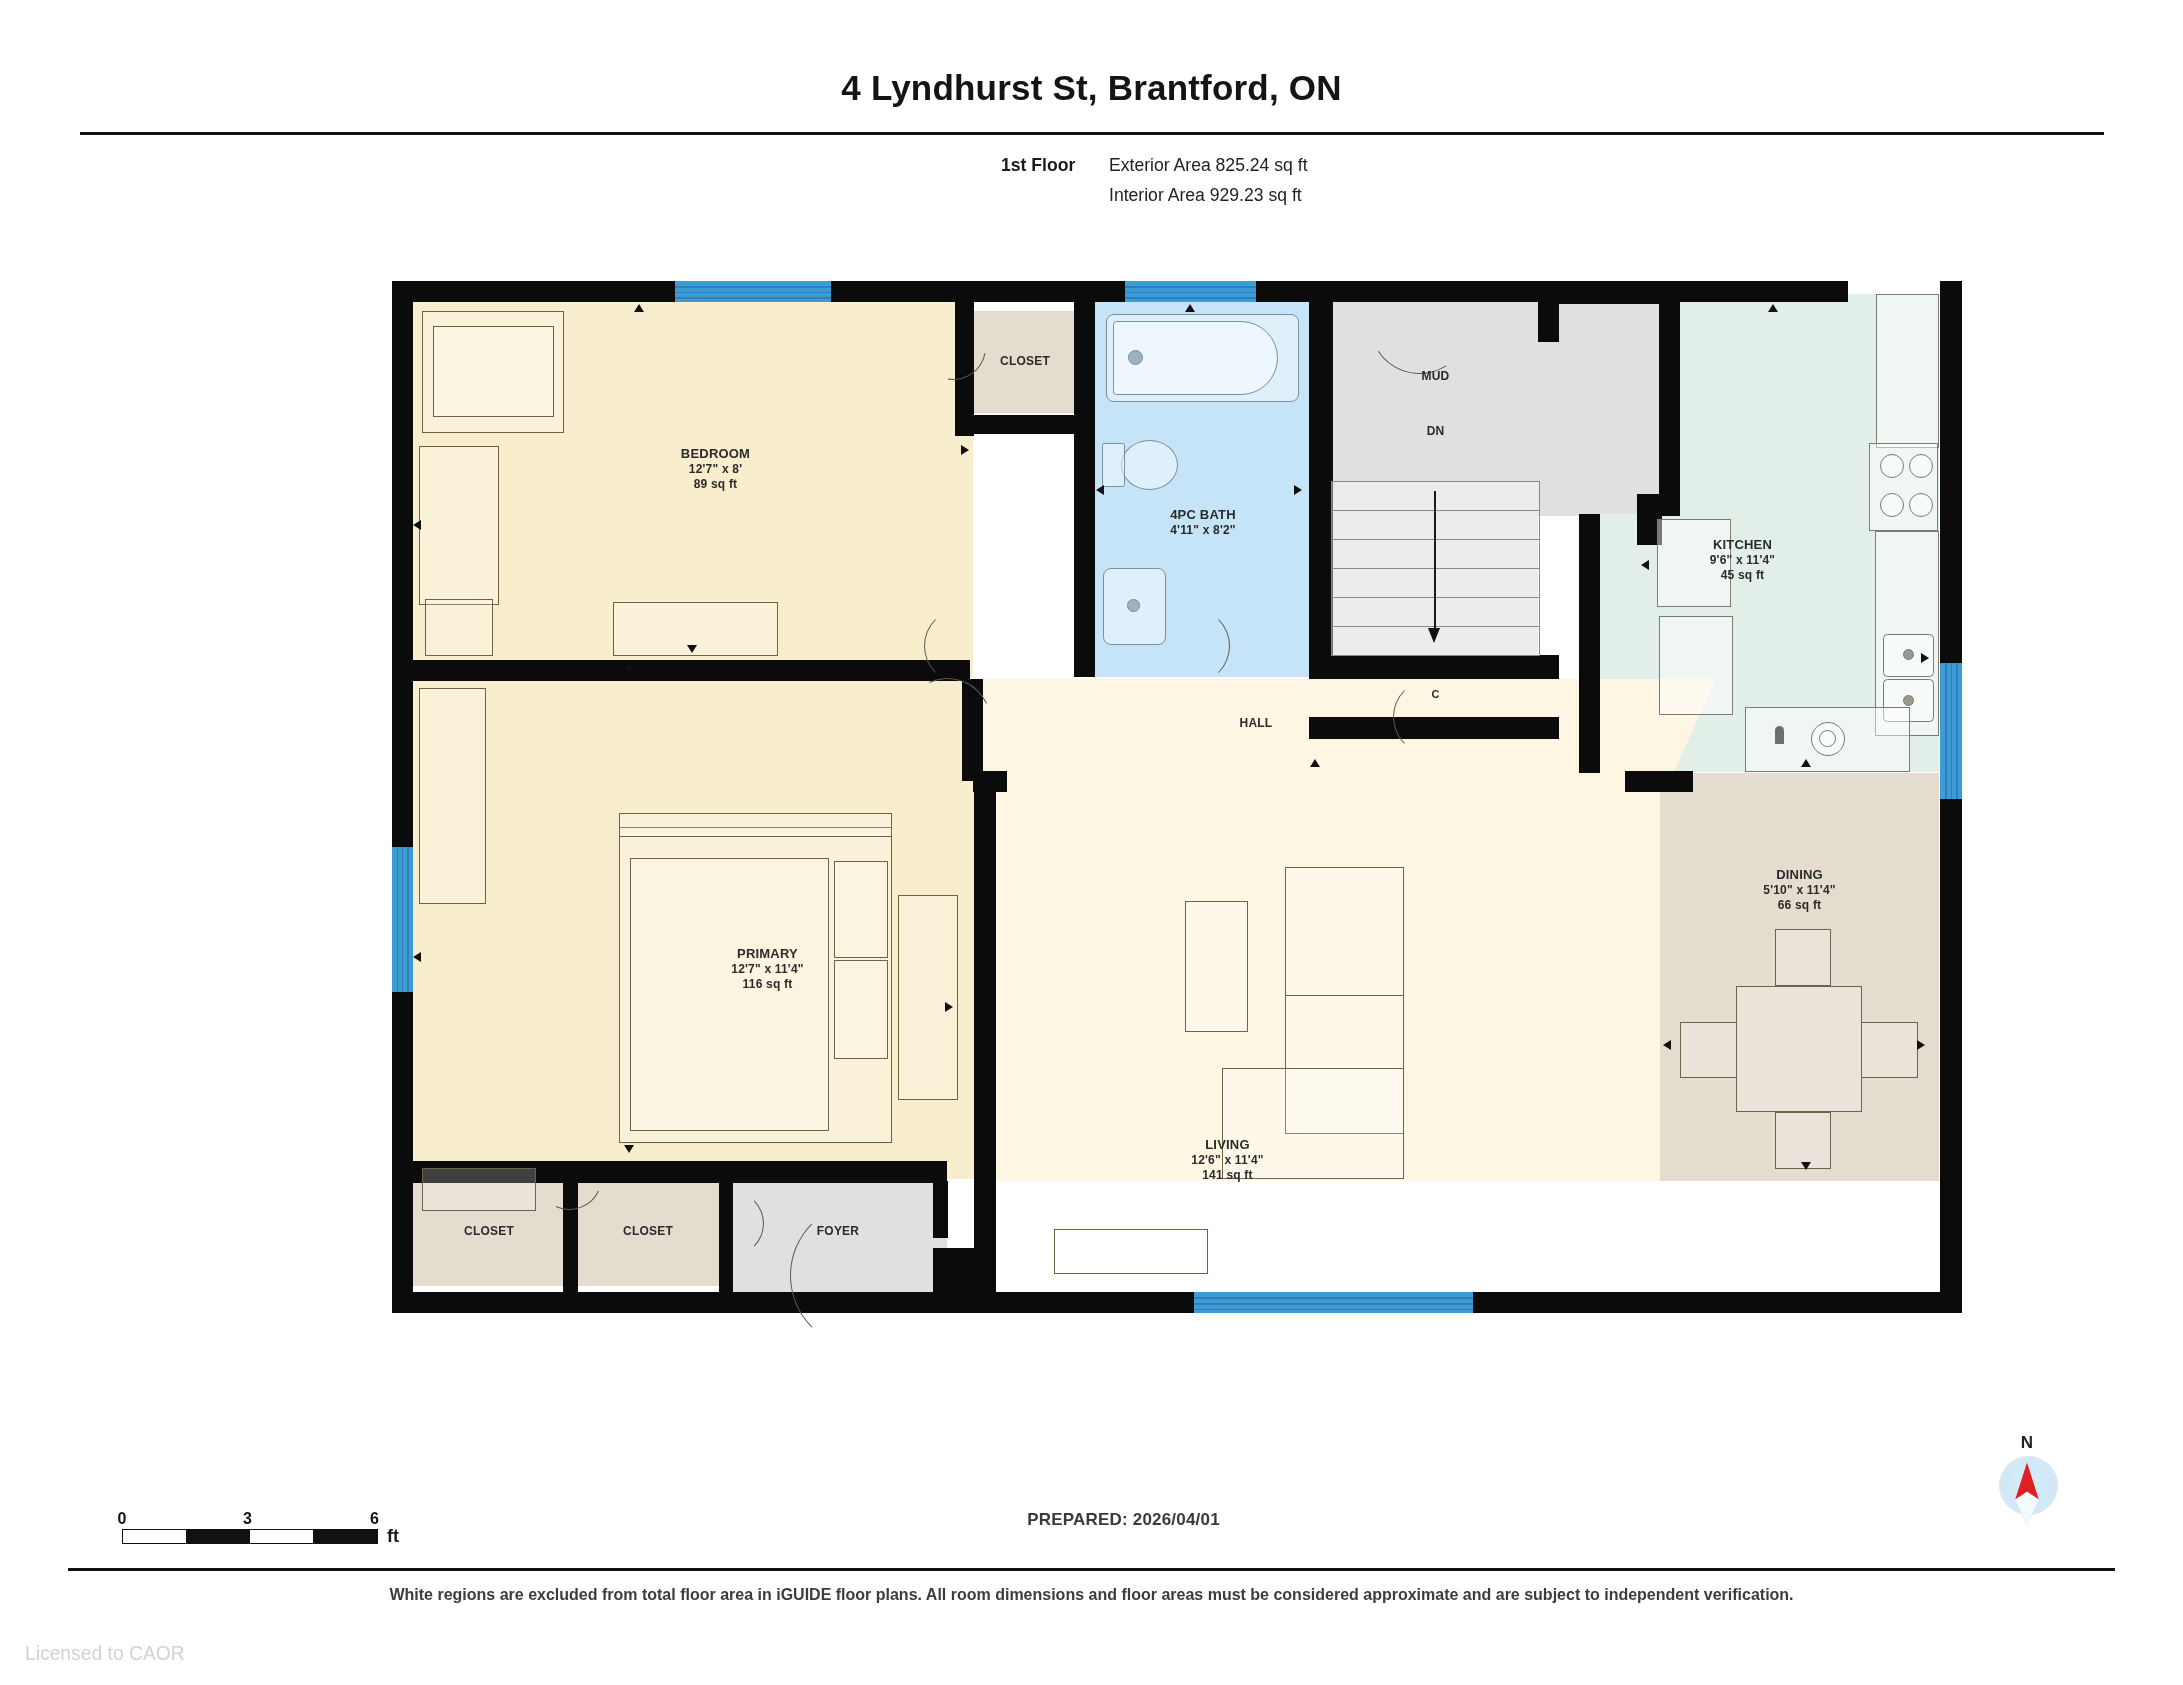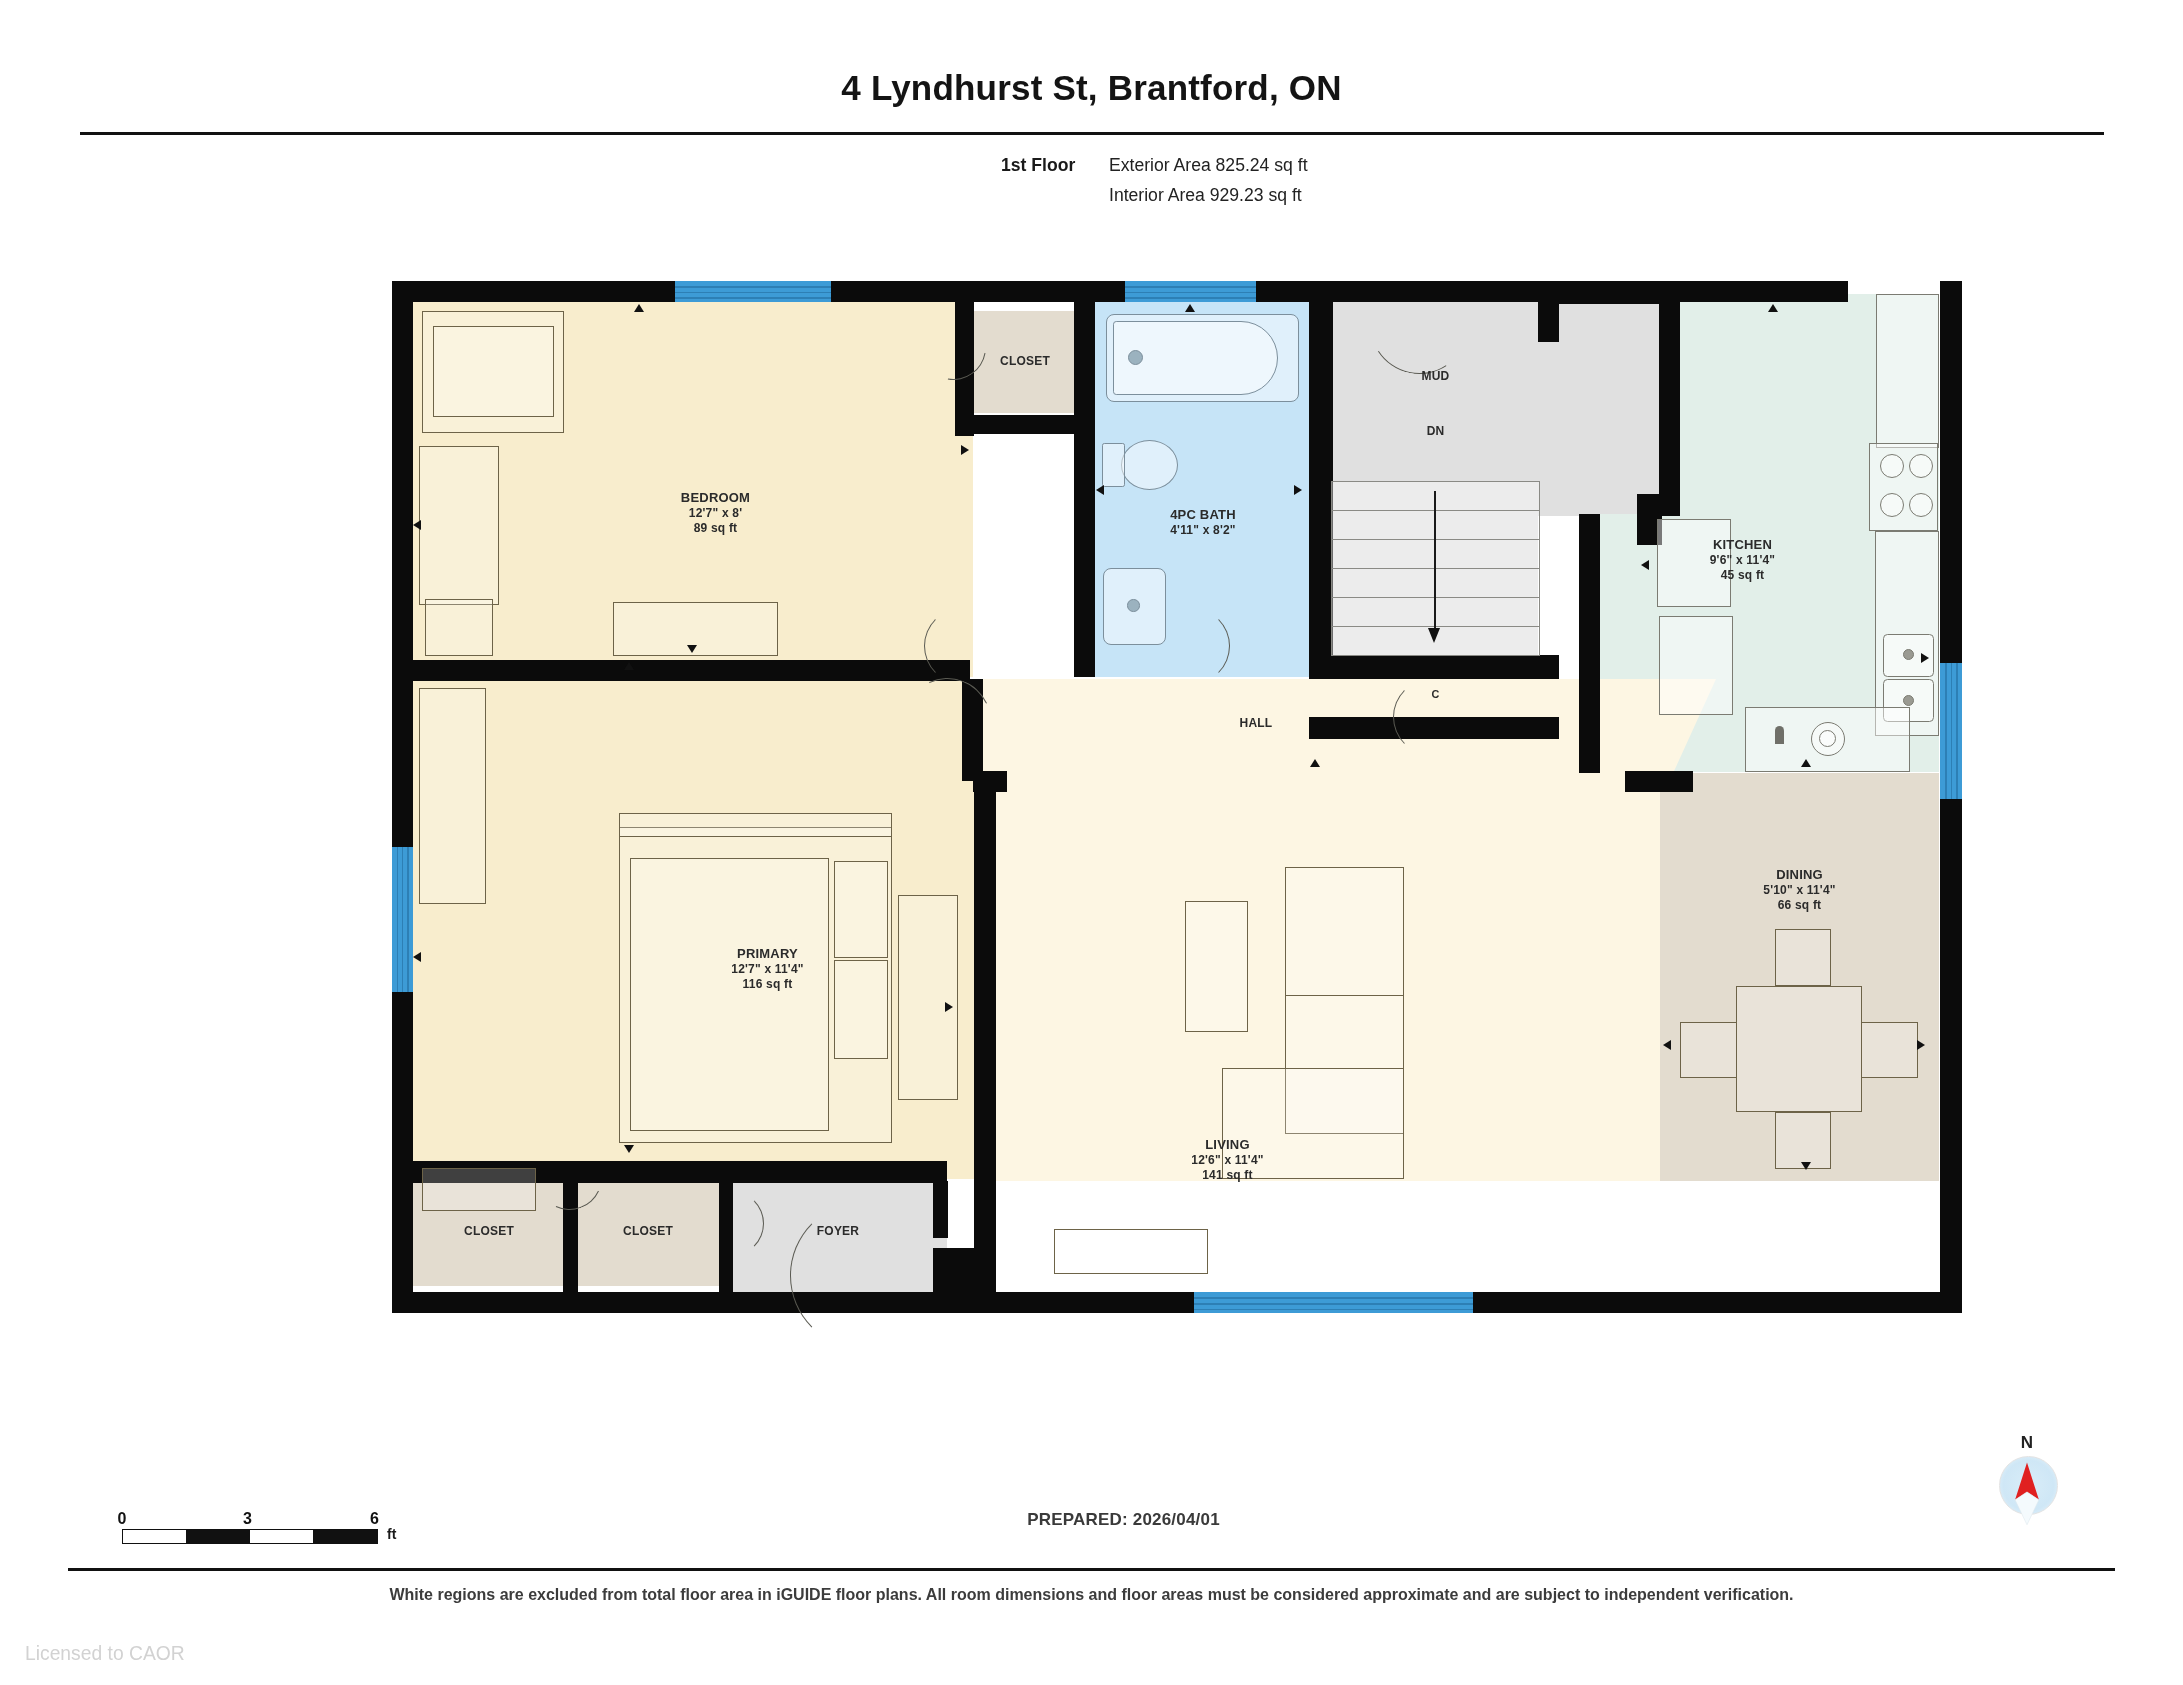--- a/index.html
+++ b/index.html
@@ -65,21 +65,21 @@
   .arw.dn{border-left:5.1px solid transparent;border-right:5.1px solid transparent;border-top:8.5px solid #111;}
   .arw.lt{border-top:5.1px solid transparent;border-bottom:5.1px solid transparent;border-right:8.5px solid #111;}
   .arw.rt{border-top:5.1px solid transparent;border-bottom:5.1px solid transparent;border-left:8.5px solid #111;}
 
   
   #scalebar{position:absolute;left:122px;top:1510px;}
   #scalebar .ticks{position:relative;width:256px;height:19.3px;}
   #scalebar .ticks span{position:absolute;font-size:16px;font-weight:bold;color:#111;}
   #scalebar .bar{position:relative;width:256px;height:15px;border:1.1px solid #111;box-sizing:border-box;background:#fff;}
   #scalebar .bar i{position:absolute;top:0;bottom:0;background:#111;display:block;}
-  #scalebar .ft{position:absolute;left:265px;top:16px;font-size:14px;font-weight:bold;}
+  #scalebar .ft{position:absolute;left:265px;top:16px;font-size:18px;font-weight:bold;}
   #prepared{position:absolute;left:0;top:1510px;width:2183px;text-align:center;
             font-size:17px;font-weight:bold;color:#3a3a3a;letter-spacing:0.2px;padding-left:32px;}
   #footer-rule{position:absolute;left:68px;top:1568px;width:2047px;height:2.8px;background:#111;}
   #disclaimer{position:absolute;left:0;top:1586px;width:2183px;text-align:center;
               font-size:16px;font-weight:bold;color:#3c3c3c;}
   #licensed{position:absolute;left:25px;top:1643px;font-size:19.3px;color:#d2d2d2;font-weight:normal;}
 
   
   #compass{position:absolute;left:1973px;top:1433px;width:108px;height:119px;}
   #compass .n{position:absolute;left:0;top:0;width:108px;text-align:center;
@@ -277,21 +277,21 @@
   <div class="arw rt" style="left:553px;top:721px;"></div>
   <div class="arw up" style="left:1376px;top:23px;"></div>
   <div class="arw rt" style="left:1529px;top:372px;"></div>
   <div class="arw lt" style="left:1249px;top:279px;"></div>
   <div class="arw up" style="left:918px;top:478px;"></div>
   <div class="arw up" style="left:1409px;top:478px;"></div>
   <div class="arw lt" style="left:1271px;top:759px;"></div>
   <div class="arw rt" style="left:1525px;top:759px;"></div>
   <div class="arw dn" style="left:1409px;top:881px;"></div>
 
-  <div class="lbl" style="left:227px;top:165px;width:193px;margin-top:44px;">
+  <div class="lbl" style="left:227px;top:165px;width:193px;">
     <div class="nm">BEDROOM</div>
     <div class="dim">12'7" x 8'</div>
     <div class="sf">89 sq ft</div>
   </div>
 
   <div class="lbl small" style="left:579px;top:73px;width:108px;">
     <div class="nm">CLOSET</div>
   </div>
 
   <div class="lbl" style="left:713px;top:226px;width:196px;">

